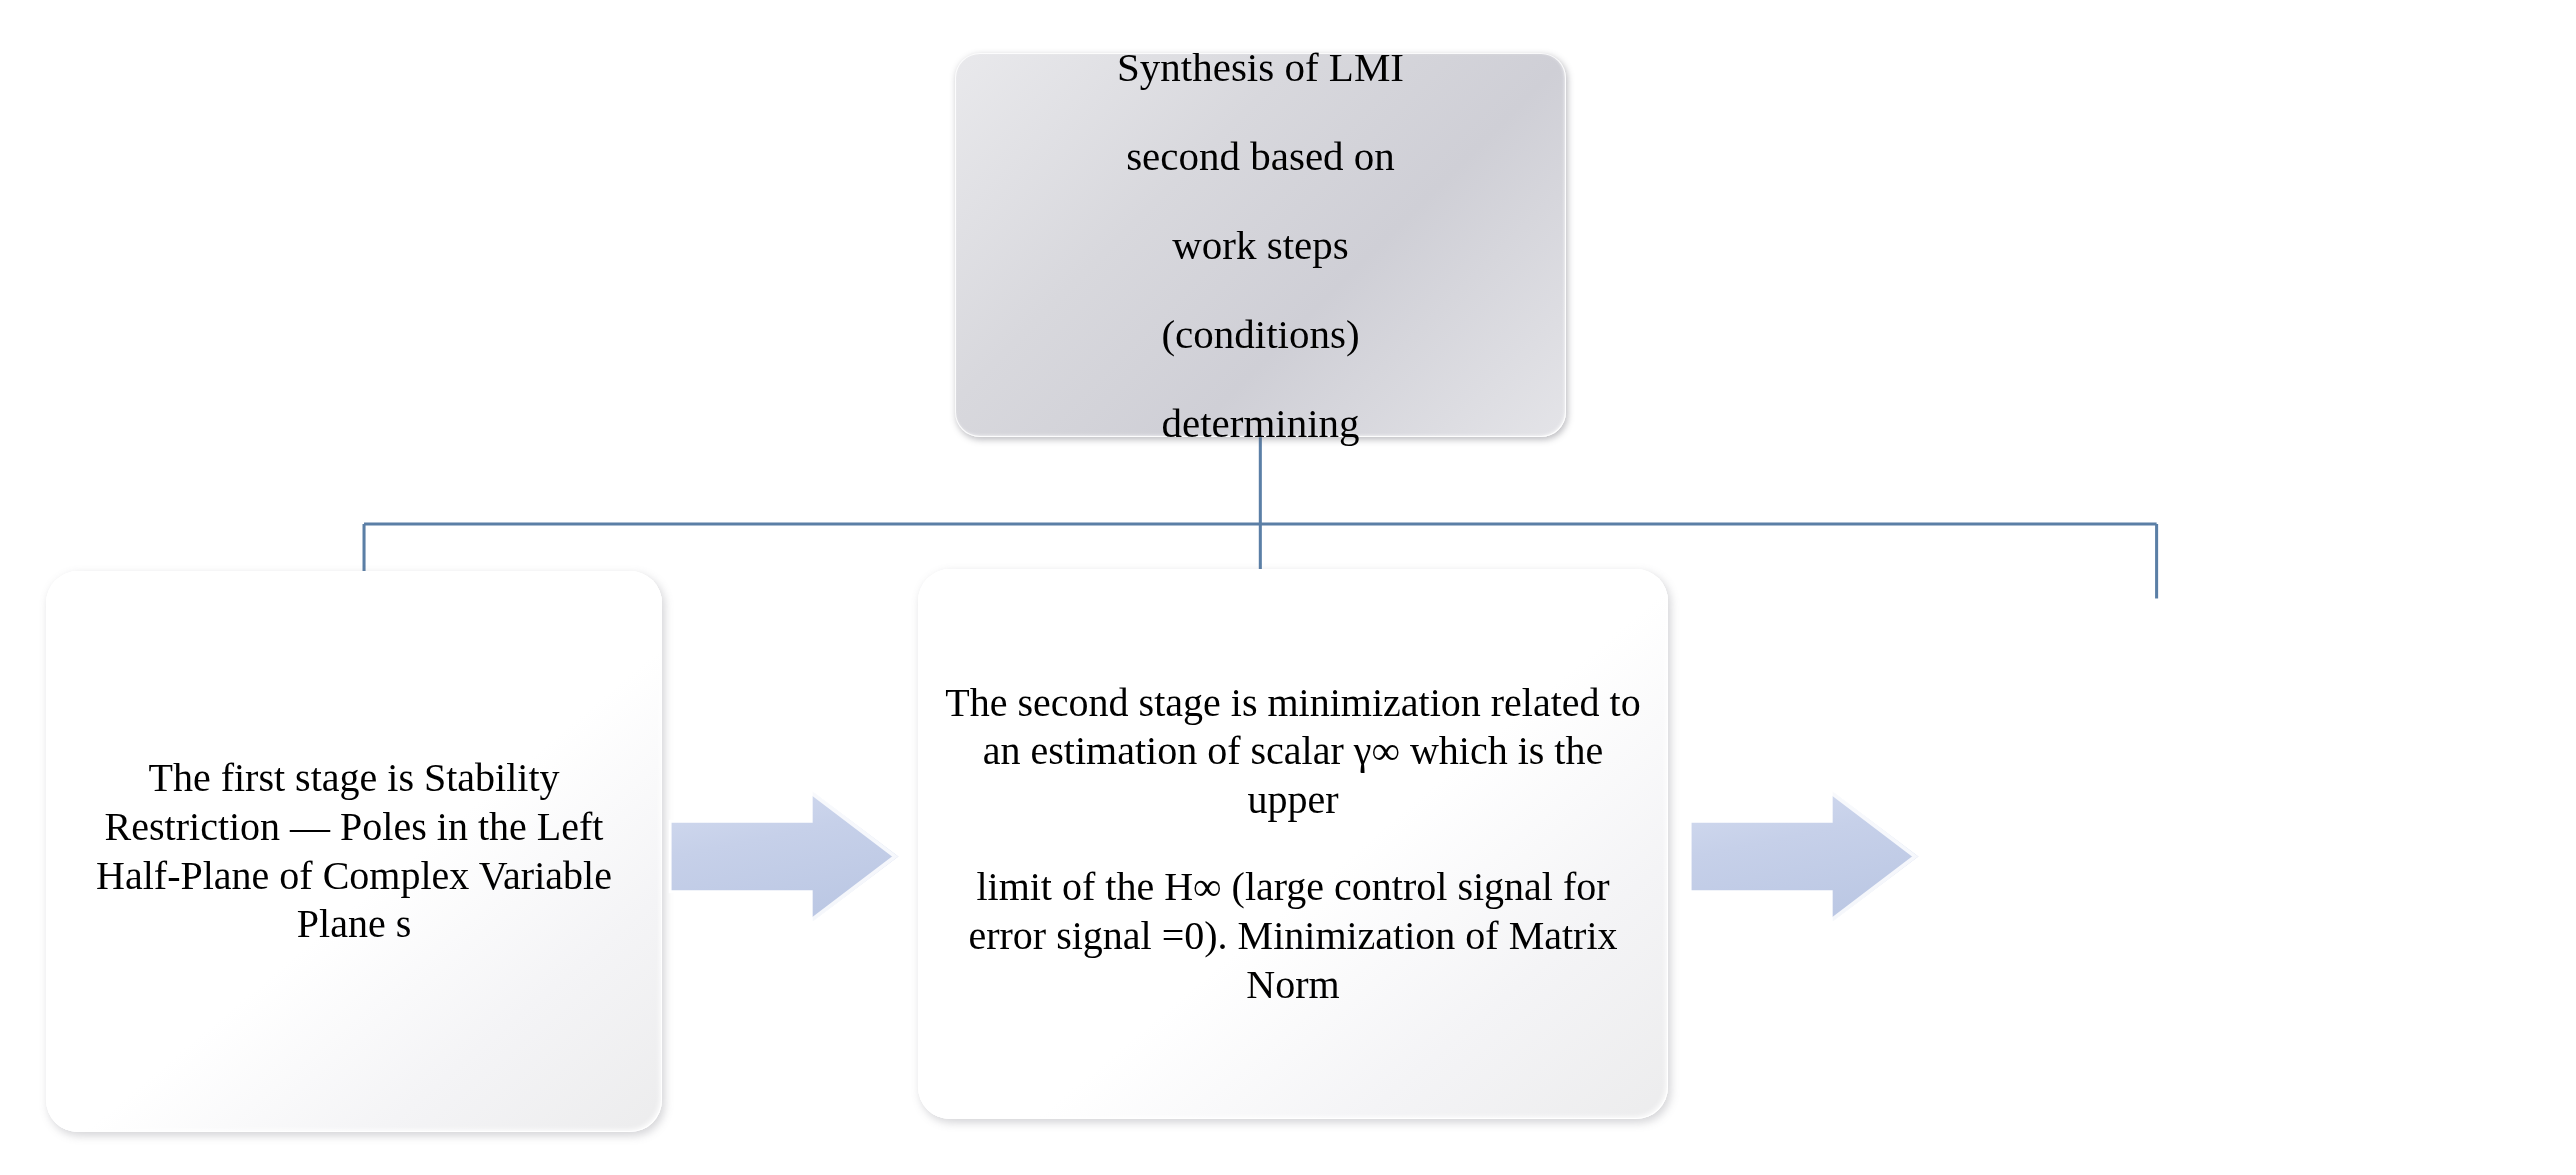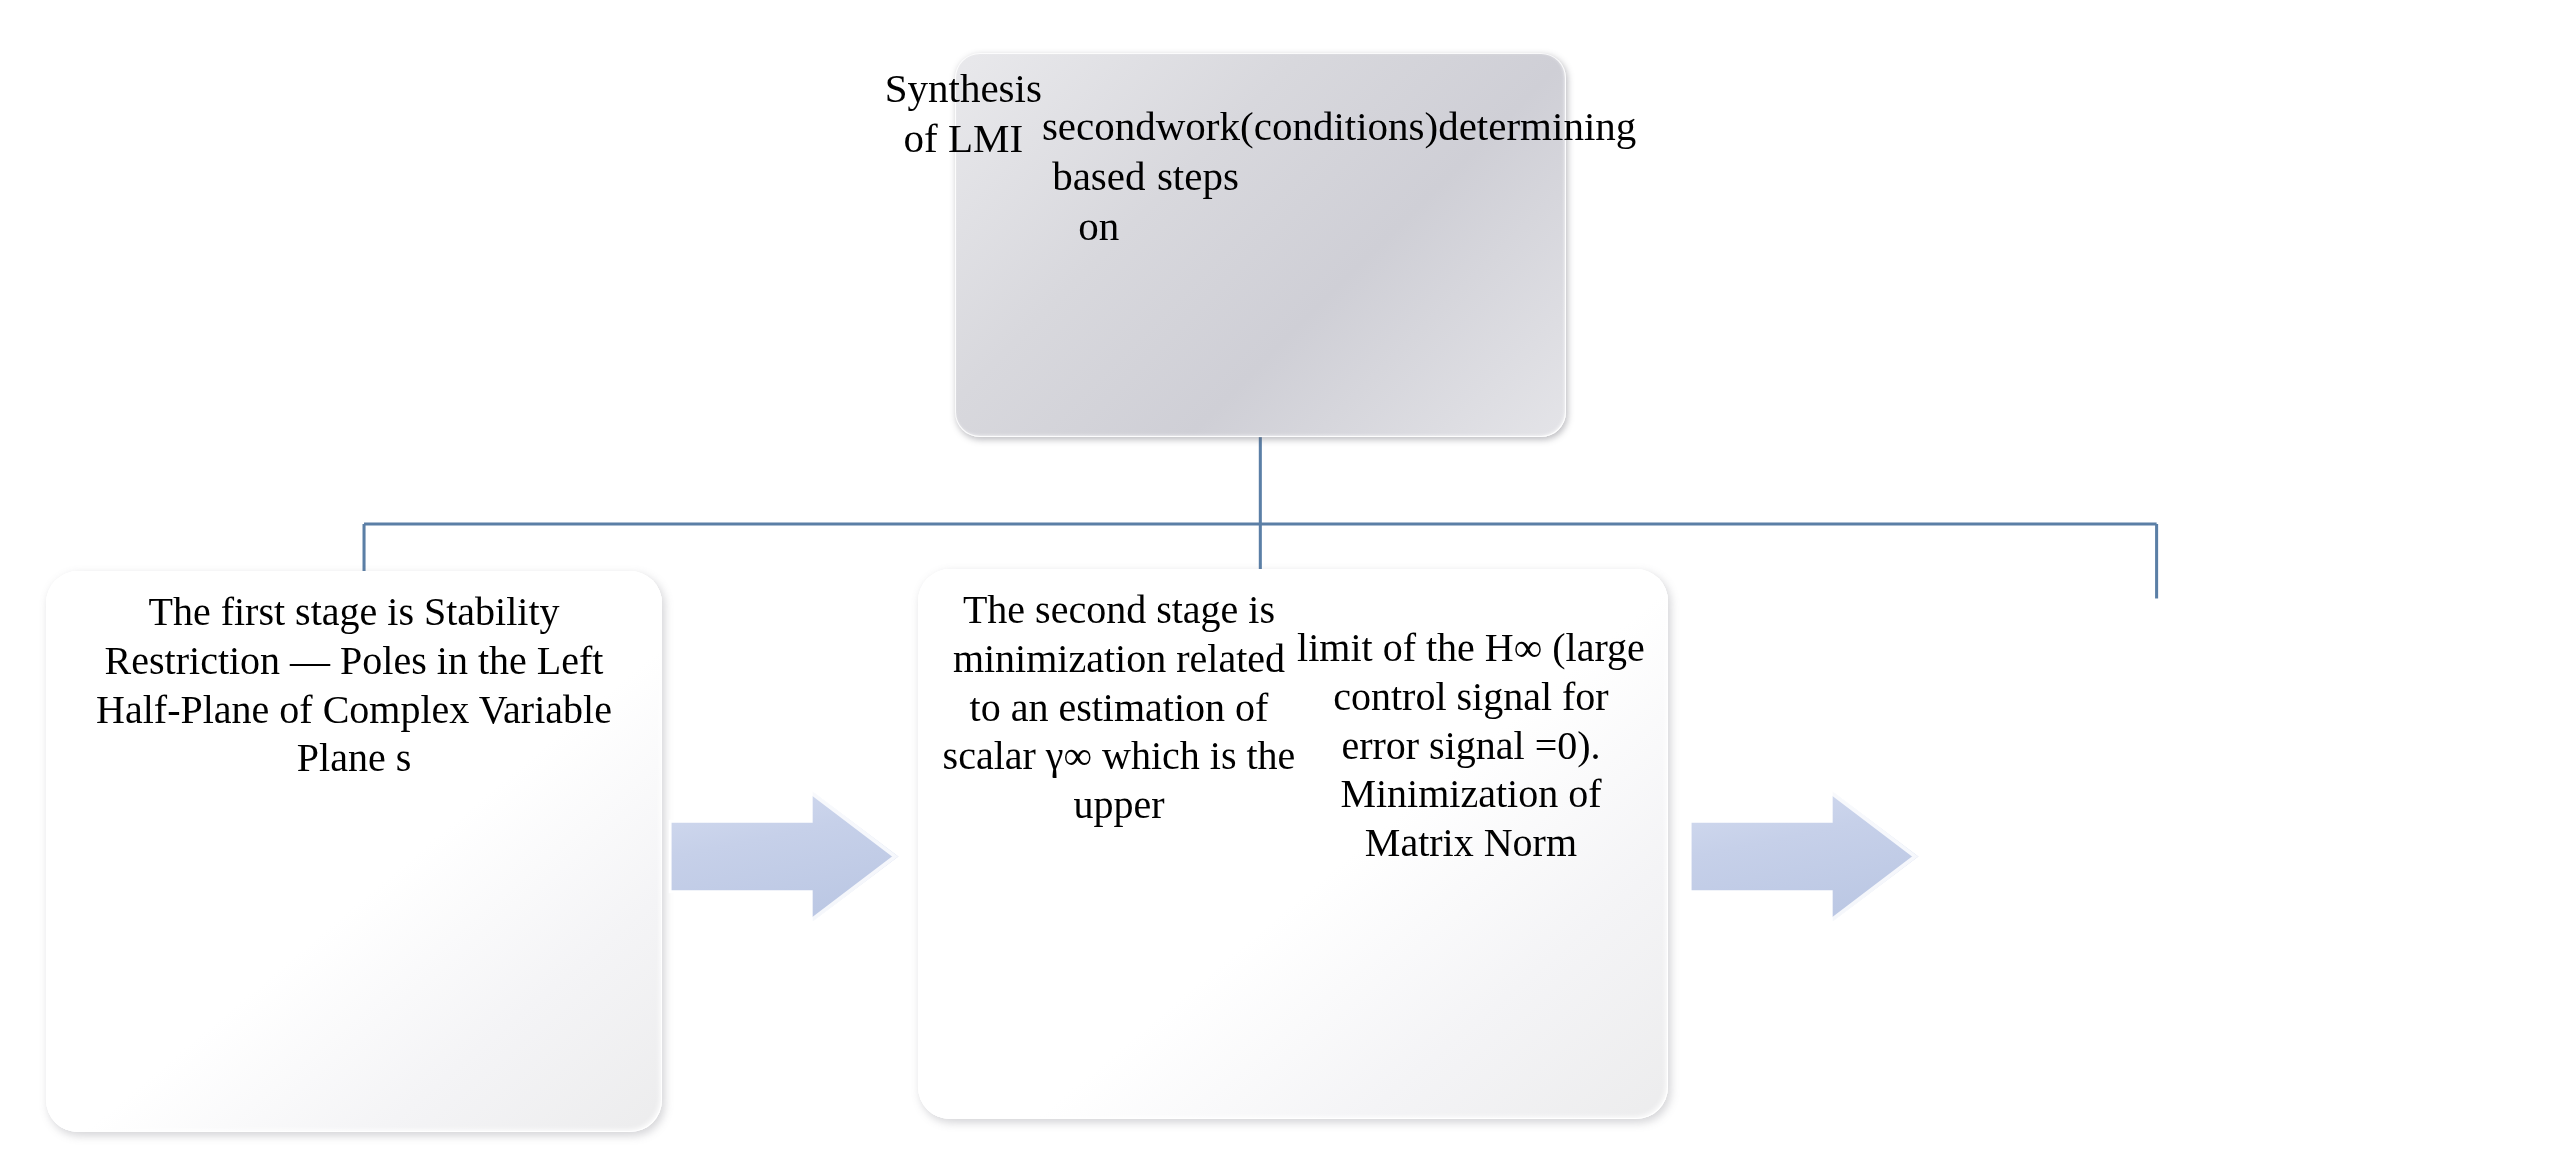--- a/index.html
+++ b/index.html
@@ -14,22 +14,22 @@
     background: #ffffff;
     overflow: hidden;
     font-family: "Liberation Serif", "DejaVu Serif", serif;
   }
 
   
   .node {
     position: absolute;
     box-sizing: border-box;
     display: flex;
-    flex-direction: row;
-    align-items: flex-start;
+    flex-direction: column;
+    align-items: center;
     justify-content: center;
     text-align: center;
     color: #000000;
     line-height: 1.22;
     border-radius: 29px;
   }
 
   
   .node-root {
     background: linear-gradient(135deg, #e9e9ec 0%, #d8d8dd 35%, #cfcfd6 62%, #e4e4e8 100%);

